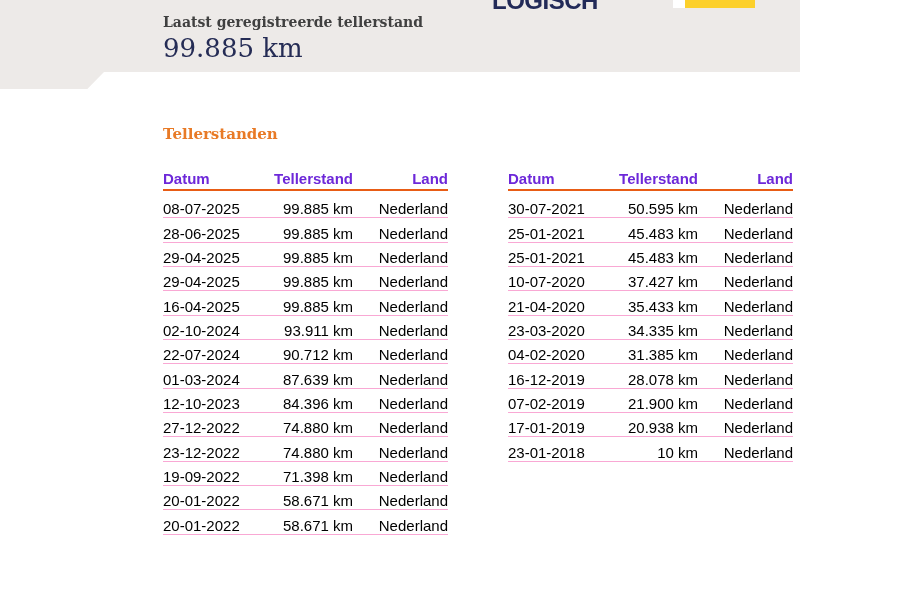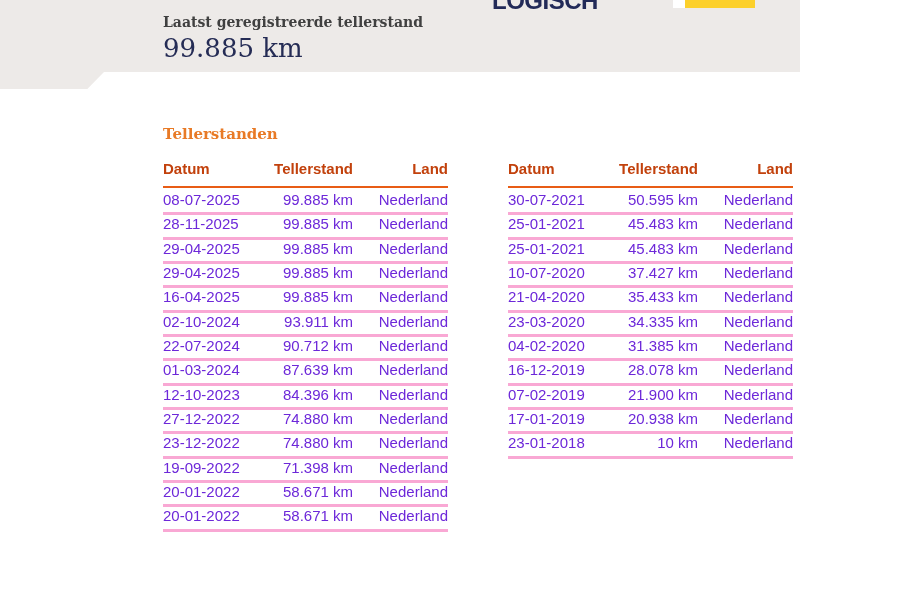--- a/index.html
+++ b/index.html
@@ -37,27 +37,27 @@
 
   
   .content { position:absolute; left:163px; top:126px; width:630px; }
   .section-title {
     font-family:"DejaVu Serif", serif; font-weight:bold; font-size:15px;
     line-height:16px; color:#e87a26; margin-bottom:19px;
   }
   .tables { display:flex; gap:60px; }
   .otable { width:285px; font-size:15px; }
   .thead {
-    display:flex; font-weight:bold; color:#c2410c;
-    line-height:15px; padding-bottom:10px; border-bottom:2px solid #e85c15;
+    display:flex; font-weight:bold; color:#6d28d9;
+    line-height:15px; padding-bottom:3px; border-bottom:2px solid #e85c15;margin-top:10px;
   }
   .tbody { padding-top:3px; }
   .trow {
-    display:flex; align-items:flex-start; height:24.35px; box-sizing:border-box;
-    border-bottom:3px solid #f9a8d4; color:#6d28d9;
+    display:flex; align-items:flex-end; height:24.35px; box-sizing:border-box;
+    border-bottom:1px solid #f9a8d4; color:#000000;
   }
   .c1 { width:108px; text-align:left; }
   .c2 { width:82px; text-align:right; }
   .c3 { flex:1; text-align:right; }
 </style>
 </head>
 <body>
 
 <div class="banner"></div>
 <div class="banner-notch"></div>
@@ -85,21 +85,21 @@
         <span class="c3">Land</span>
       </div>
       <div class="tbody">
 
       <div class="trow">
             <span class="c1">08-07-2025</span>
             <span class="c2">99.885 km</span>
             <span class="c3">Nederland</span>
           </div>
           <div class="trow">
-            <span class="c1">28-11-2025</span>
+            <span class="c1">28-06-2025</span>
             <span class="c2">99.885 km</span>
             <span class="c3">Nederland</span>
           </div>
           <div class="trow">
             <span class="c1">29-04-2025</span>
             <span class="c2">99.885 km</span>
             <span class="c3">Nederland</span>
           </div>
           <div class="trow">
             <span class="c1">29-04-2025</span>

